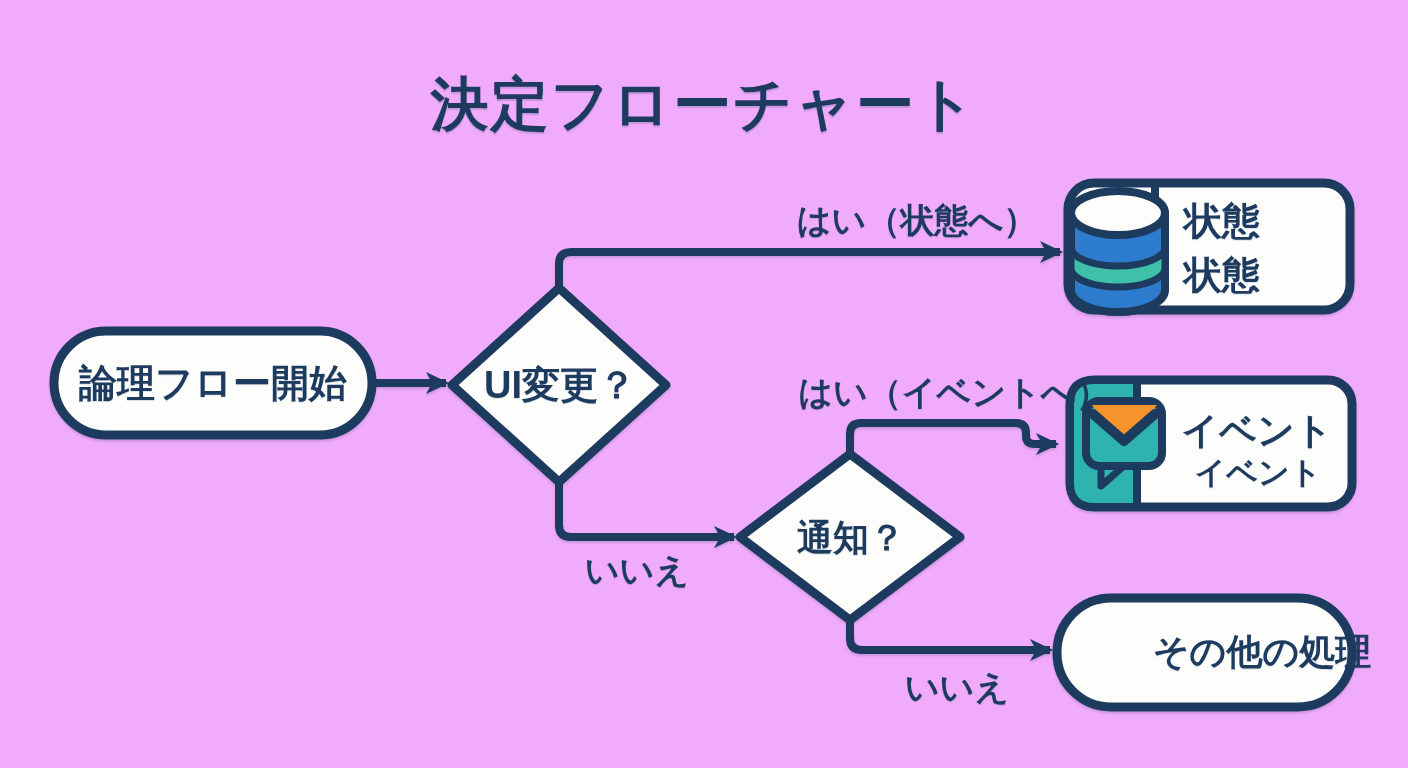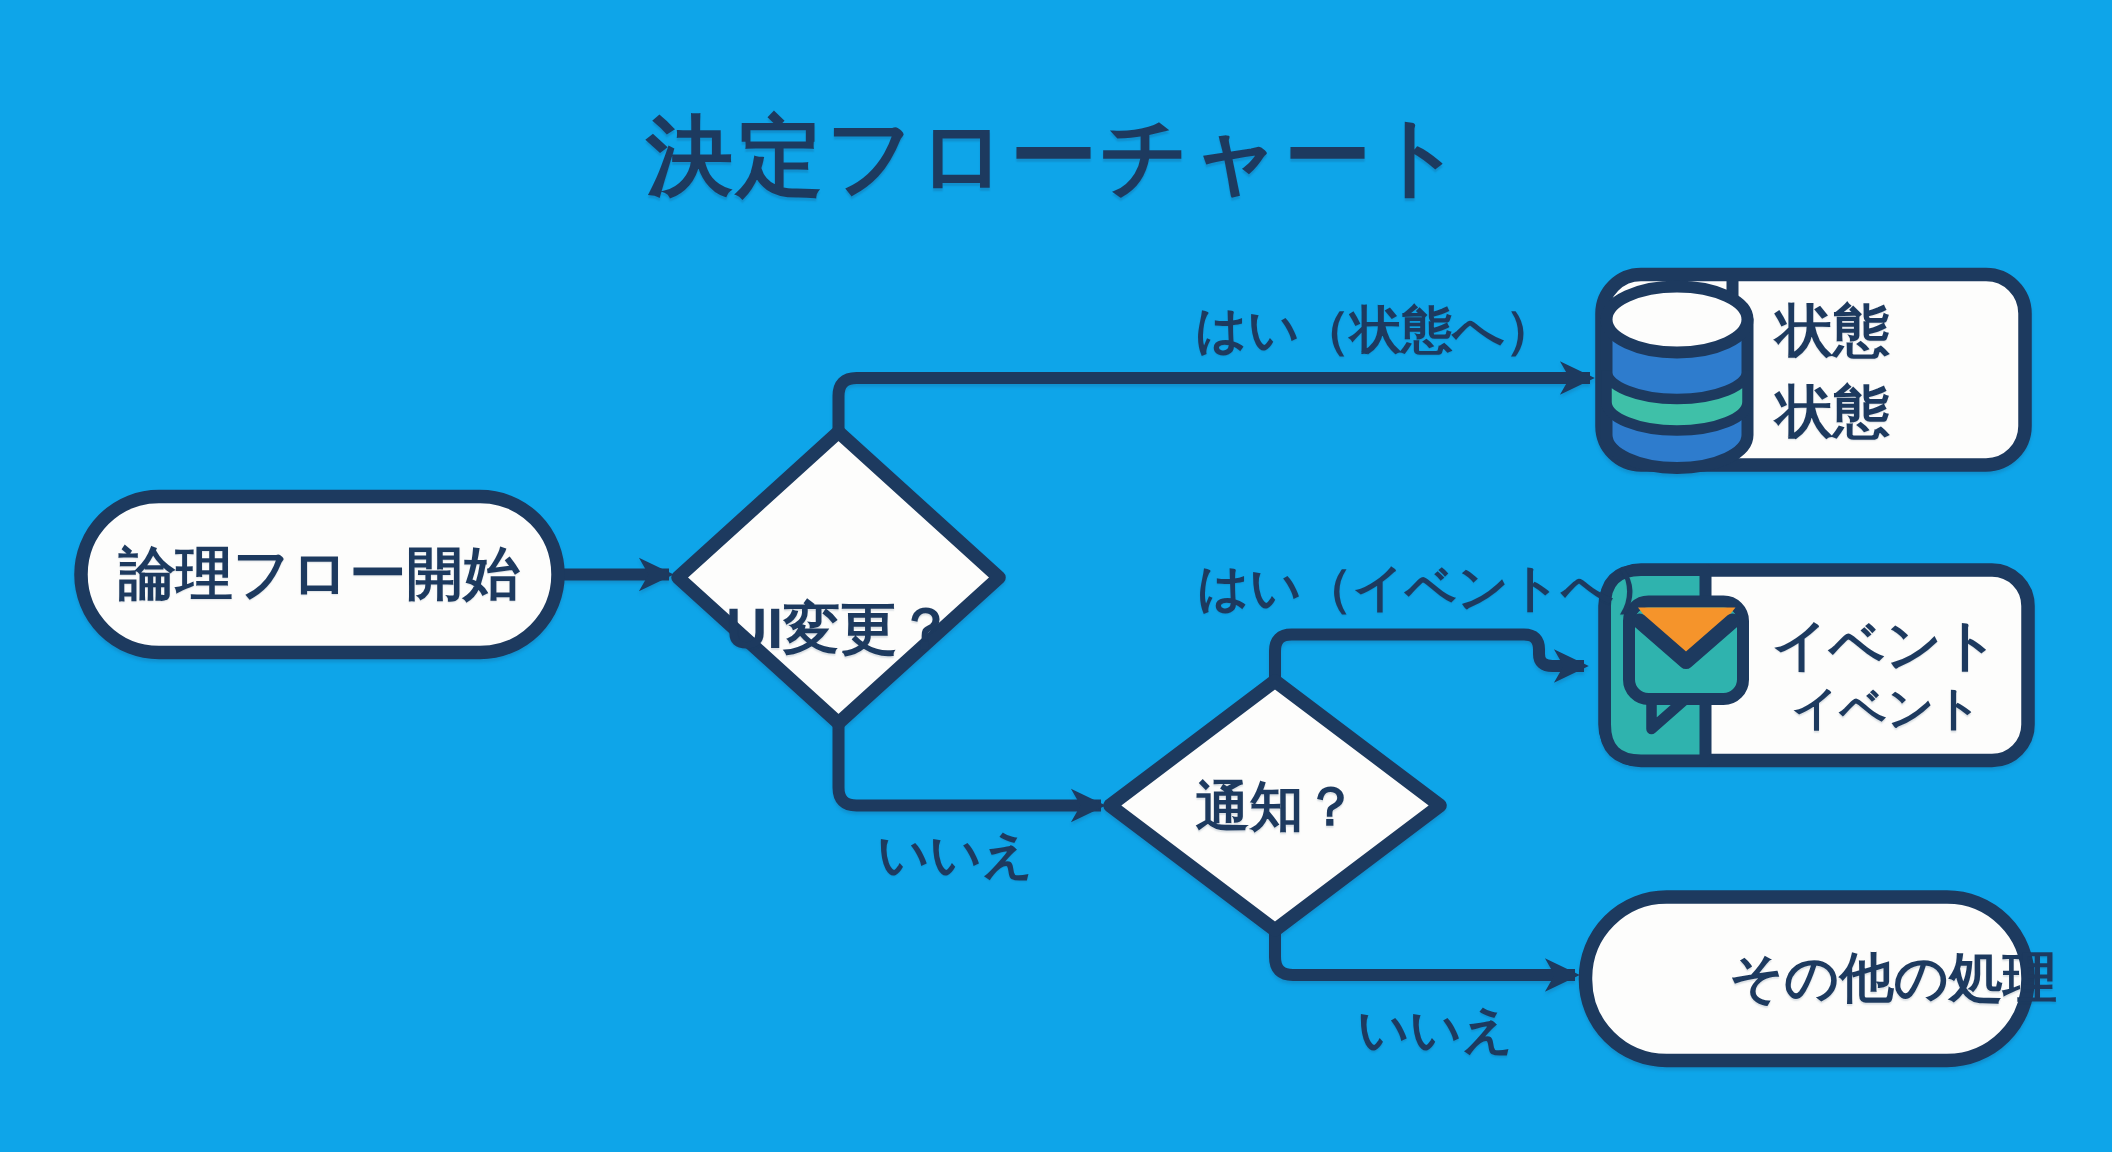--- a/index.html
+++ b/index.html
@@ -1,38 +1,38 @@
 <!DOCTYPE html>
 <html><head>
 <meta charset="utf-8">
 <style>
   html,body { margin:0; padding:0; }
   .stage {
     position:relative;
     width:1408px; height:768px;
-    background:#0ea5e9;
+    background:#f0abfc;
     font-family:"Liberation Sans","DejaVu Sans",sans-serif;
     overflow:hidden;
   }
   .layer { position:absolute; left:0; top:0; }
   svg.diagram { filter:drop-shadow(0 2px 1px rgba(29,58,95,0.18)); }
   .lbl {
     position:absolute;
     transform:translate(-50%,-50%);
     color:#1d3a5f;
     font-weight:800;
     white-space:nowrap;
     text-shadow:0 1px 1px rgba(29,58,95,0.15);
     line-height:1.1;
   }
   .title    { left:0; right:0; top:66px; text-align:center; position:absolute;
               color:#1d3a5f; font-weight:800; font-size:58px; letter-spacing:2px;
               text-shadow:0 2px 1px rgba(29,58,95,0.18); }
   .start-label   { left:213px;  top:384px; font-size:38px;font-family:Liberation Serif, serif; }
-  .d1-label      { left:560px;  top:386px; font-size:38px;margin-top:35px; }
+  .d1-label      { left:560px;  top:386px; font-size:38px; }
   .d2-label      { left:851px;  top:538px; font-size:36px; }
   .other-label   { left:1262px; top:652px; font-size:36px; }
   .state-label   { left:1222px; top:249px; font-size:38px; text-align:left; line-height:1.42; }
   .event-l1      { left:1257px; top:431px; font-size:37px; }
   .event-l2      { left:1258px; top:473px; font-size:31px; }
   .lbl-ui-yes     { left:897px; top:221px; font-size:34px;margin-left:20px; }
   .lbl-ui-no      { left:637px; top:571px; font-size:34px; }
   .lbl-notify-yes { left:911px; top:393px; font-size:34px;margin-left:43px; }
   .lbl-notify-no  { left:957px; top:688px; font-size:34px; }
 </style>

